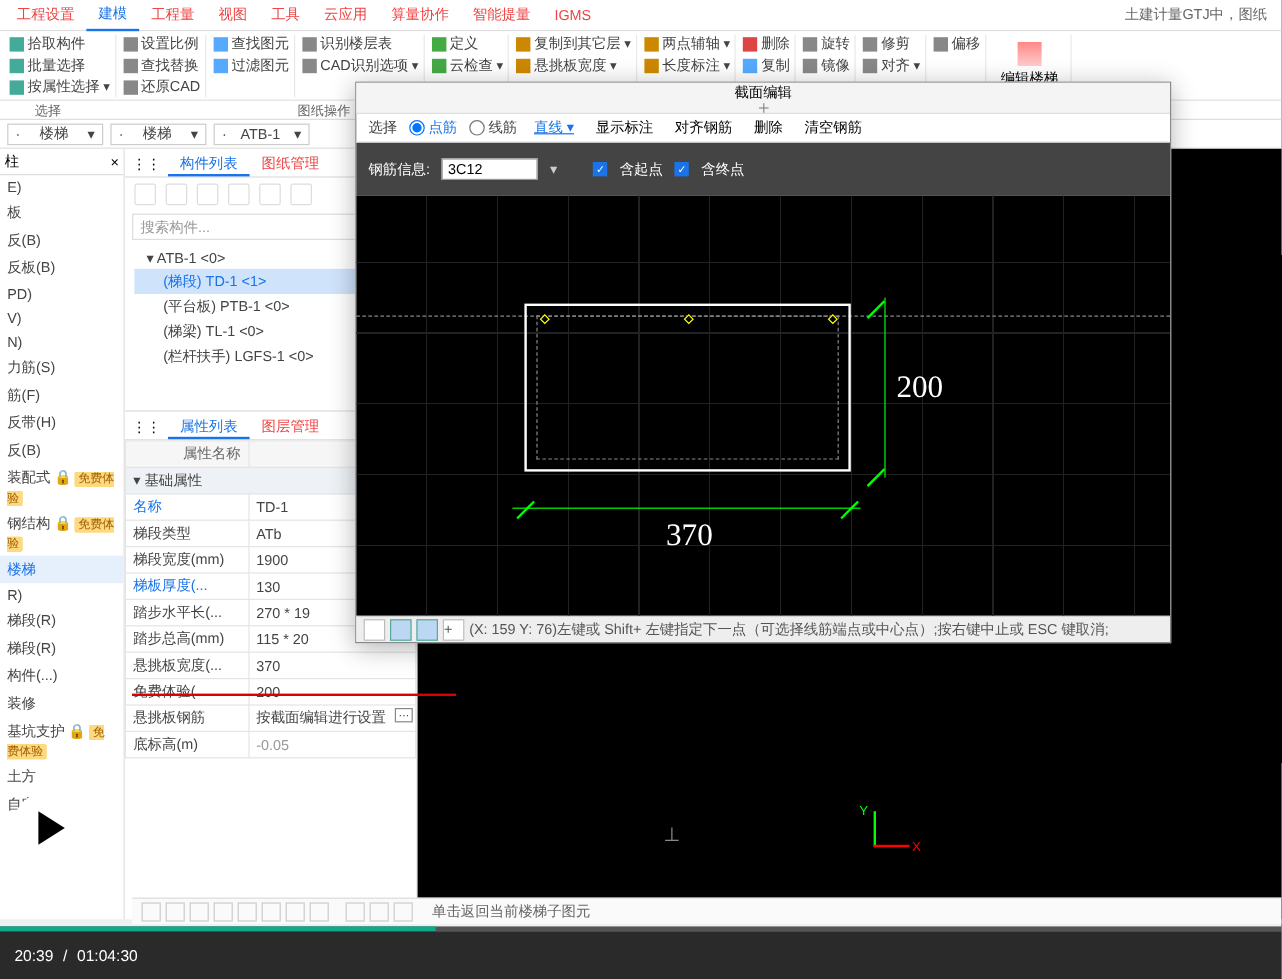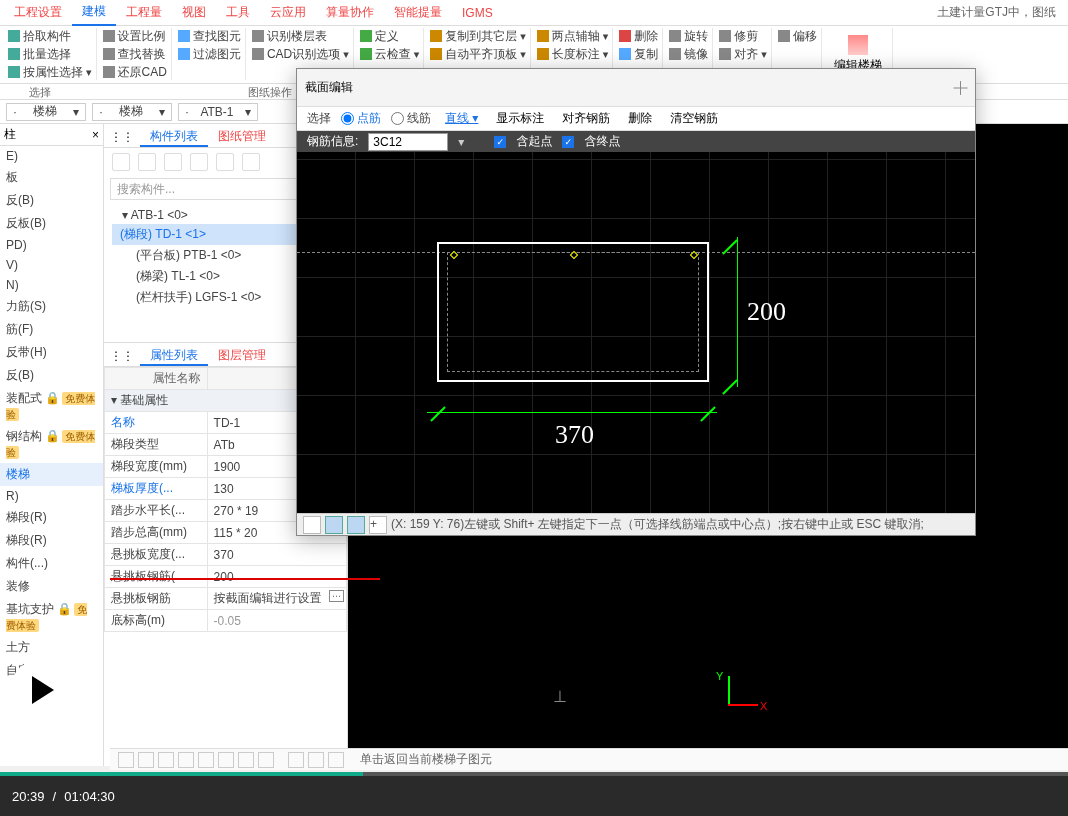--- a/index.html
+++ b/index.html
@@ -1,21 +1,21 @@
 <!DOCTYPE html>
 <html><head>
 <meta charset="utf-8">
 <style>
 *{box-sizing:border-box;margin:0;padding:0;font-family:"Microsoft YaHei",Arial,sans-serif;font-size:12px;}
 body{width:1068px;height:816px;background:#f0f0f0;overflow:hidden;position:relative;}
 .menubar{height:26px;background:#fff;border-bottom:1px solid #ddd;display:flex;align-items:center;padding:0 4px;}
 .menubar .mi{padding:4px 10px;color:#ef4444;cursor:pointer;}
 .menubar .mi.active{color:#1a73e8;border-bottom:2px solid #1a73e8;font-weight:500;}
 .menubar .right{margin-left:auto;color:#666;padding-right:8px;}
-.ribbon{height:58px;background:#fff;border-bottom:1px solid #ddd;display:flex;align-items:flex-end;padding:3px 4px;gap:2px;}
+.ribbon{height:58px;background:#fff;border-bottom:1px solid #ddd;display:flex;align-items:center;padding:3px 4px;gap:2px;}
 .rgroup{display:flex;flex-direction:column;gap:2px;padding:0 4px;border-right:1px solid #e8e8e8;height:52px;}
 .ritem{display:flex;align-items:center;gap:3px;color:#444;cursor:pointer;white-space:nowrap;font-size:11px;height:16px;}
 .ritem .ico{width:12px;height:12px;display:inline-block;}
 .rgroup.big{flex-direction:row;align-items:center;}
 .bigbtn{display:flex;flex-direction:column;align-items:center;gap:2px;padding:2px 6px;}
 .bigbtn .bico{width:20px;height:20px;}
 .bottom-label{height:16px;display:flex;align-items:center;justify-content:center;color:#666;font-size:11px;}
 .combo-row{height:24px;background:#fff;border-bottom:1px solid #ddd;display:flex;align-items:center;gap:6px;padding:0 6px;}
 .combo{height:18px;border:1px solid #ccc;padding:0 6px;min-width:80px;display:flex;align-items:center;justify-content:space-between;color:#444;}
 .main{display:flex;height:642px;}
@@ -44,25 +44,25 @@
 .redline{position:absolute;left:110px;top:578px;width:270px;height:2px;background:#d00;z-index:50;}
 .canvas{flex:1;background:#000;position:relative;overflow:hidden;}
 .ucs{position:absolute;left:380px;bottom:60px;}
 .ucs .y{position:absolute;width:2px;height:30px;background:#0f0;bottom:0;left:0;}
 .ucs .x{position:absolute;height:2px;width:30px;background:#f00;bottom:0;left:0;}
 .ucs .lbl{position:absolute;color:#0f0;font-size:11px;}
 .bluebox{position:absolute;left:72px;top:0;width:280px;height:95px;background:#1283e0;border:1px solid #6bf;}
 .bluebox .row{height:31px;border-top:1px solid #6bf;display:flex;align-items:center;justify-content:center;color:#fff;font-size:14px;}
 .grip{width:8px;height:8px;background:#0f0;position:absolute;}
 .popup{position:absolute;left:296px;top:68px;width:680px;height:468px;background:#fff;border:1px solid #888;box-shadow:0 4px 20px rgba(0,0,0,.3);z-index:100;display:flex;flex-direction:column;}
-.ptitle{height:38px;background:#f4f4f4;display:flex;align-items:center;padding:0 8px;justify-content:space-between;border-bottom:1px solid #ddd;}
+.ptitle{height:26px;background:#f4f4f4;display:flex;align-items:center;padding:0 8px;justify-content:space-between;border-bottom:1px solid #ddd;flex-direction:column;}
 .pmenu{height:24px;display:flex;align-items:center;gap:10px;padding:0 10px;border-bottom:1px solid #ddd;}
 .pmenu .opt{display:flex;align-items:center;gap:3px;color:#444;}
 .pmenu .opt.active{color:#1a73e8;}
-.pline{height:21px;background:#444;display:flex;align-items:center;gap:10px;padding:0 10px;color:#fff;}
+.pline{height:44px;background:#444;display:flex;align-items:center;gap:10px;padding:0 10px;color:#fff;}
 .pline input[type=text]{height:18px;width:80px;border:1px solid #999;padding:0 4px;}
 .pcanvas{flex:1;background:#000;position:relative;}
 .pgrid{position:absolute;inset:0;background-image:repeating-linear-gradient(0deg,transparent,transparent 58px,#222 58px,#222 59px),repeating-linear-gradient(90deg,transparent,transparent 58px,#222 58px,#222 59px);}
 .dashline{position:absolute;border-top:1px dashed #888;}
 .section-rect{position:absolute;left:140px;top:90px;width:272px;height:140px;border:2px solid #fff;}
 .inner-dash{position:absolute;left:8px;top:8px;right:8px;bottom:8px;border:1px dashed #888;}
 .dimtext{position:absolute;color:#fff;font-family:serif;font-size:26px;}
 .dimline{position:absolute;background:#0f0;}
 .dimtick{position:absolute;width:2px;height:20px;background:#0f0;transform:rotate(45deg);}
 .pstatus{height:22px;background:#eee;display:flex;align-items:center;gap:4px;padding:0 6px;color:#555;font-size:11px;border-top:1px solid #ccc;}
@@ -147,21 +147,21 @@
   </div>
   <div class="rgroup">
     <span class="ritem">
         <span class="ico" style="background:#4a4"></span>
         <span>定义</span>
       </span>
     <span class="ritem"><span class="ico" style="background:#4a4"></span><span>云检查</span> ▾</span>
   </div>
   <div class="rgroup">
     <span class="ritem"><span class="ico" style="background:#c80"></span><span>复制到其它层</span> ▾</span>
-    <span class="ritem"><span class="ico" style="background:#c80"></span><span>自动平齐顶板</span> ▾</span>
+    <span class="ritem"><span class="ico" style="background:#c80"></span><span>悬挑板宽度</span> ▾</span>
   </div>
   <div class="rgroup">
     <span class="ritem"><span class="ico" style="background:#c80"></span><span>两点辅轴</span> ▾</span>
     <span class="ritem"><span class="ico" style="background:#c80"></span><span>长度标注</span> ▾</span>
   </div>
   <div class="rgroup">
     <span class="ritem">
         <span class="ico" style="background:#d44"></span>
         <span>删除</span>
       </span>
@@ -252,21 +252,21 @@
       <span class="tbtn"></span>
       <span class="tbtn"></span>
       <span class="tbtn"></span>
       <span class="tbtn"></span>
       <span class="tbtn"></span>
       <span class="tbtn"></span>
     </div>
     <div class="search">搜索构件...</div>
     <div class="tree">
       <div class="tnode">▾ <span>ATB-1  &lt;0&gt;</span></div>
-      <div class="tnode sel" style="padding-left:8px">(梯段)  TD-1  &lt;1&gt;</div>
+      <div class="tnode sel" style="padding-left:24px">(梯段)  TD-1  &lt;1&gt;</div>
       <div class="tnode" style="padding-left:24px">(平台板)  PTB-1  &lt;0&gt;</div>
       <div class="tnode" style="padding-left:24px">(梯梁)  TL-1  &lt;0&gt;</div>
       <div class="tnode" style="padding-left:24px">(栏杆扶手)  LGFS-1  &lt;0&gt;</div>
     </div>
     <div class="propsec">
       <div class="tabs">
         <span class="ico" style="padding:6px">⋮⋮</span>
         <span class="tab active">属性列表</span>
         <span class="tab">图层管理</span>
       </div>
@@ -301,21 +301,21 @@
             </tr>
         <tr>
               <td>踏步总高(mm)</td>
               <td>115 * 20</td>
             </tr>
         <tr>
               <td>悬挑板宽度(...</td>
               <td>370</td>
             </tr>
         <tr>
-              <td>悬挑板钢筋(...</td>
+              <td>免费体验(...</td>
               <td>200</td>
             </tr>
         <tr class="hl">
               <td>悬挑板钢筋</td>
               <td style="position:relative"><span>按截面编辑进行设置</span><span style="position:absolute;right:2px;top:2px;border:1px solid #888;padding:0 2px;font-size:9px">⋯</span></td>
             </tr>
         <tr>
               <td>底标高(m)</td>
               <td style="color:#999">-0.05</td>
             </tr>

